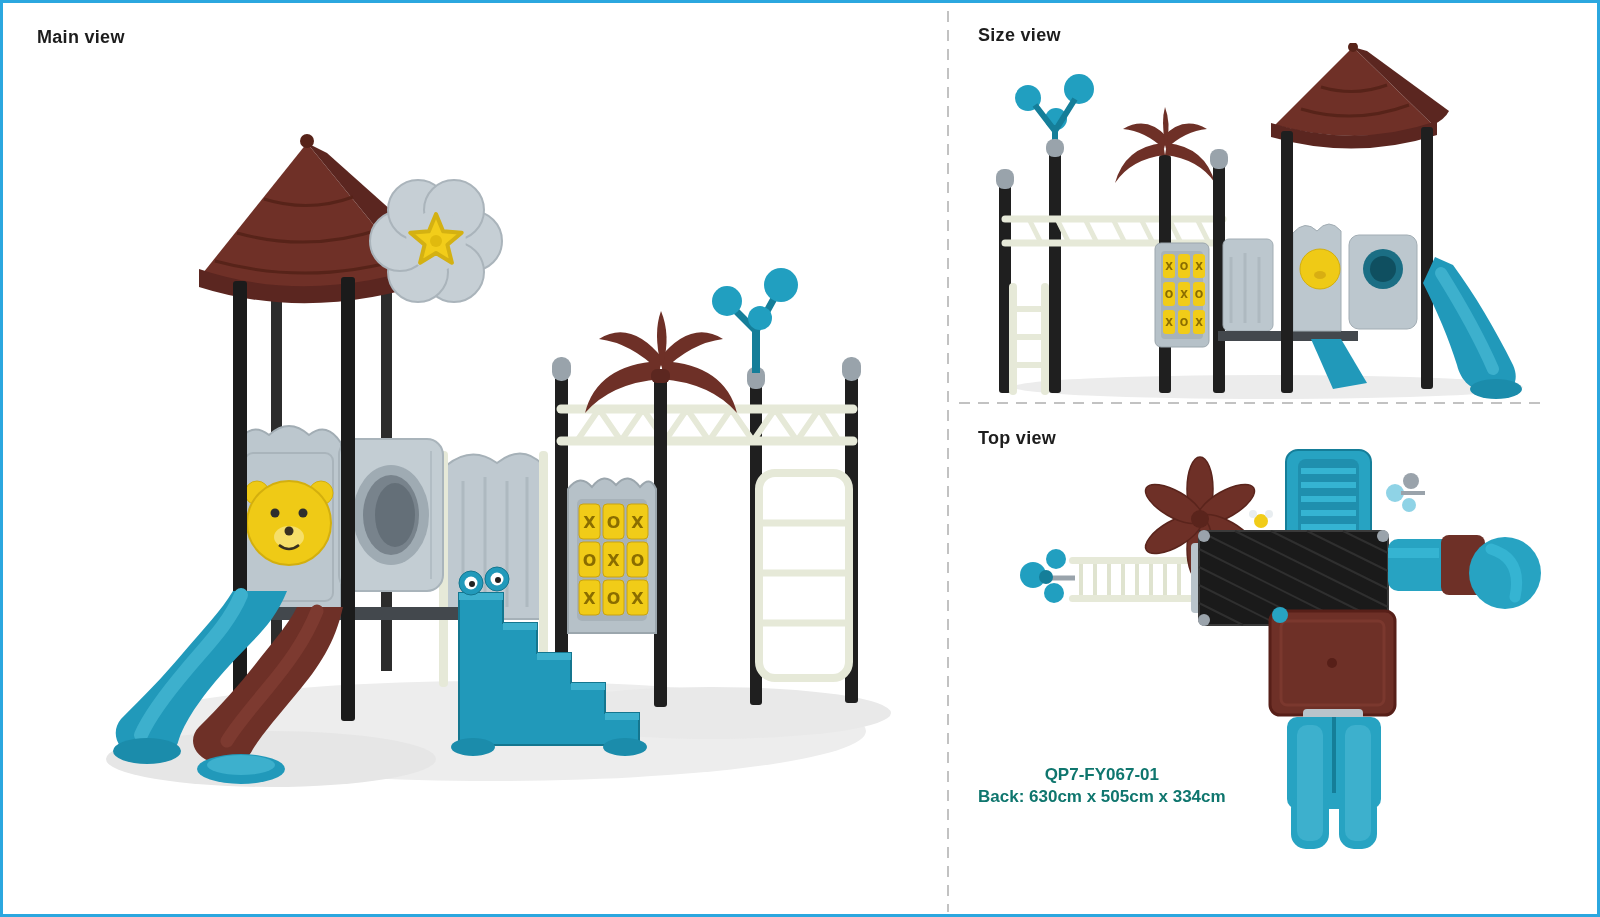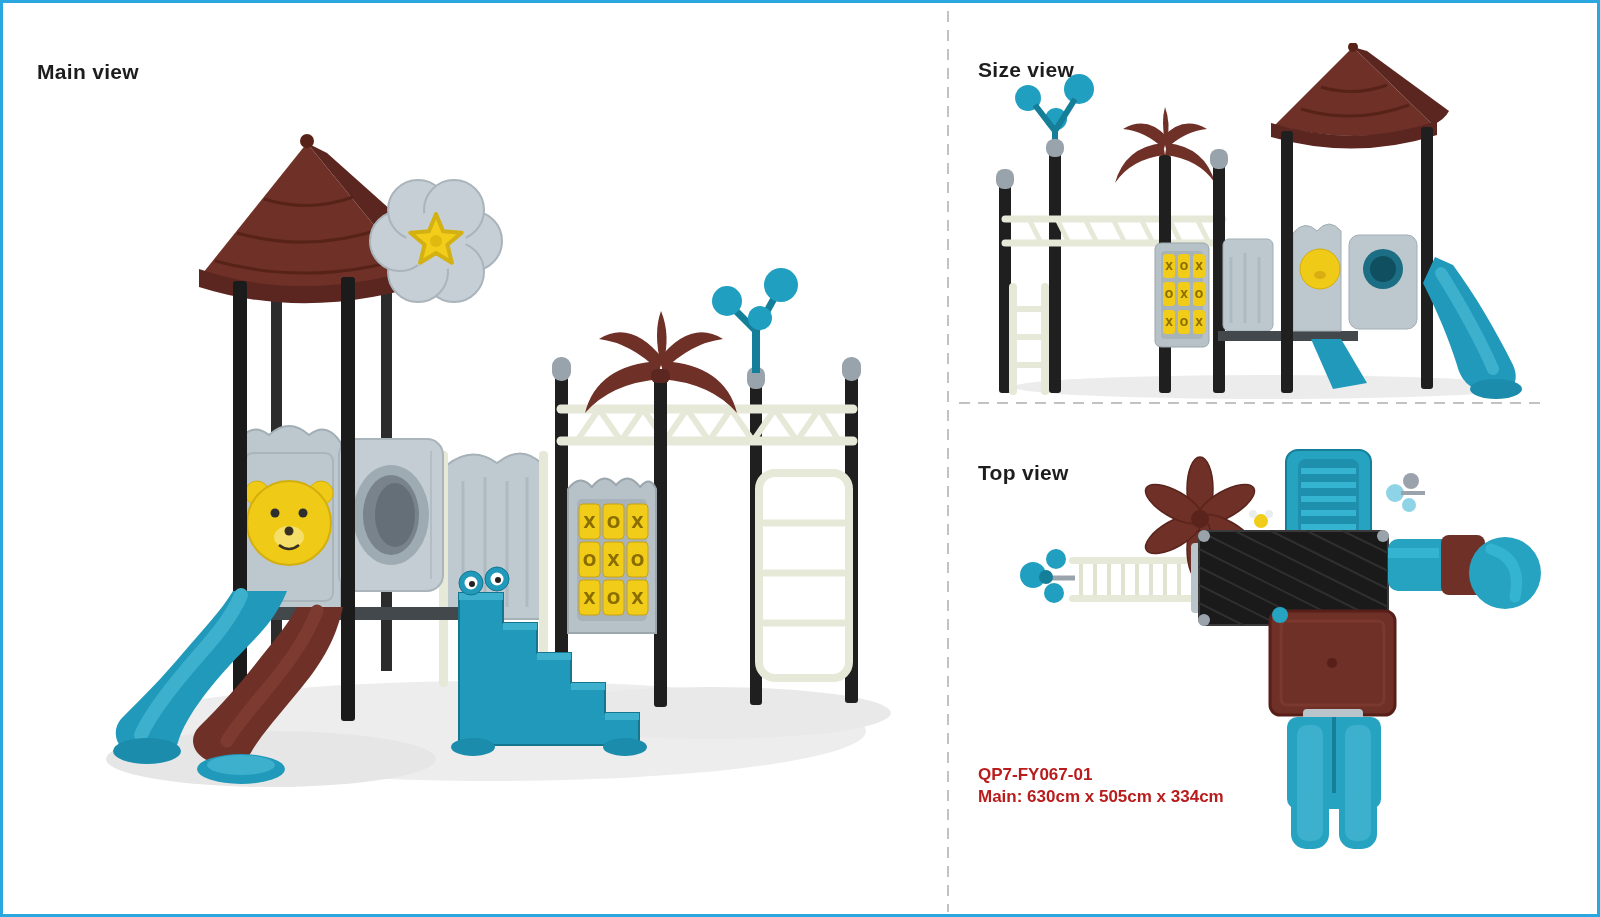--- a/index.html
+++ b/index.html
@@ -14,30 +14,30 @@
   }
   .h-divider {
     position:absolute; left:956px; top:399px; width:586px; height:2px;
     background:repeating-linear-gradient(to right,#c2c2c2 0 11px,transparent 11px 19px);
   }
   .panel { position:absolute; }
   .panel-main { left:0; top:0; width:944px; height:911px; }
   .panel-back { left:946px; top:0; width:648px; height:400px; }
   .panel-top  { left:946px; top:401px; width:648px; height:510px; }
   .panel-label {
-    position:absolute; font-size:21px; font-weight:bold; color:#1d1d1d; letter-spacing:.3px;margin-top:33px;
+    position:absolute; font-size:18px; font-weight:bold; color:#1d1d1d; letter-spacing:.3px;
   }
   .panel-main .panel-label { left:34px; top:24px; }
   .panel-back .panel-label { left:29px; top:22px; }
   .panel-top  .panel-label { left:29px; top:24px; }
   .illus { position:absolute; display:block; }
   .illus-main { left:88px; top:118px; width:800px; height:680px; }
   .illus-back { left:34px;  top:40px;  width:560px; height:360px; }
   .illus-top  { left:54px;  top:39px;  width:545px; height:450px; }
-  .product-info { position:absolute; left:29px; top:360px; color:#b91c1c; }
+  .product-info { position:absolute; left:29px; top:360px; color:#0f766e;text-align:center; }
   .product-info div { font-size:17px; font-weight:bold; line-height:22px; }
   .illus text {
     font-family:"DejaVu Sans", sans-serif; font-weight:bold; fill:#8a6d00;
     text-anchor:middle;
   }
   .xox-main { font-size:16px; }
   .xox-back { font-size:10px; }
 </style>
 </head>
 <body>
@@ -379,17 +379,17 @@
         <rect x="288" y="350" width="38" height="56" rx="15" fill="#27a3c2"></rect>
         <rect x="336" y="350" width="38" height="56" rx="15" fill="#27a3c2"></rect>
         <rect x="294" y="282" width="26" height="116" rx="10" fill="#3db0cd"></rect>
         <rect x="342" y="282" width="26" height="116" rx="10" fill="#3db0cd"></rect>
         <path d="M331 274 V350" stroke="#157e99" stroke-width="4"></path>
       </g>
     </svg>
 
     <div class="product-info">
       <div class="product-code">QP7-FY067-01</div>
-      <div class="product-size">Main: 630cm x 505cm x 334cm</div>
+      <div class="product-size">Back: 630cm x 505cm x 334cm</div>
     </div>
   </section>
 
 </div>
 
 </body></html>

